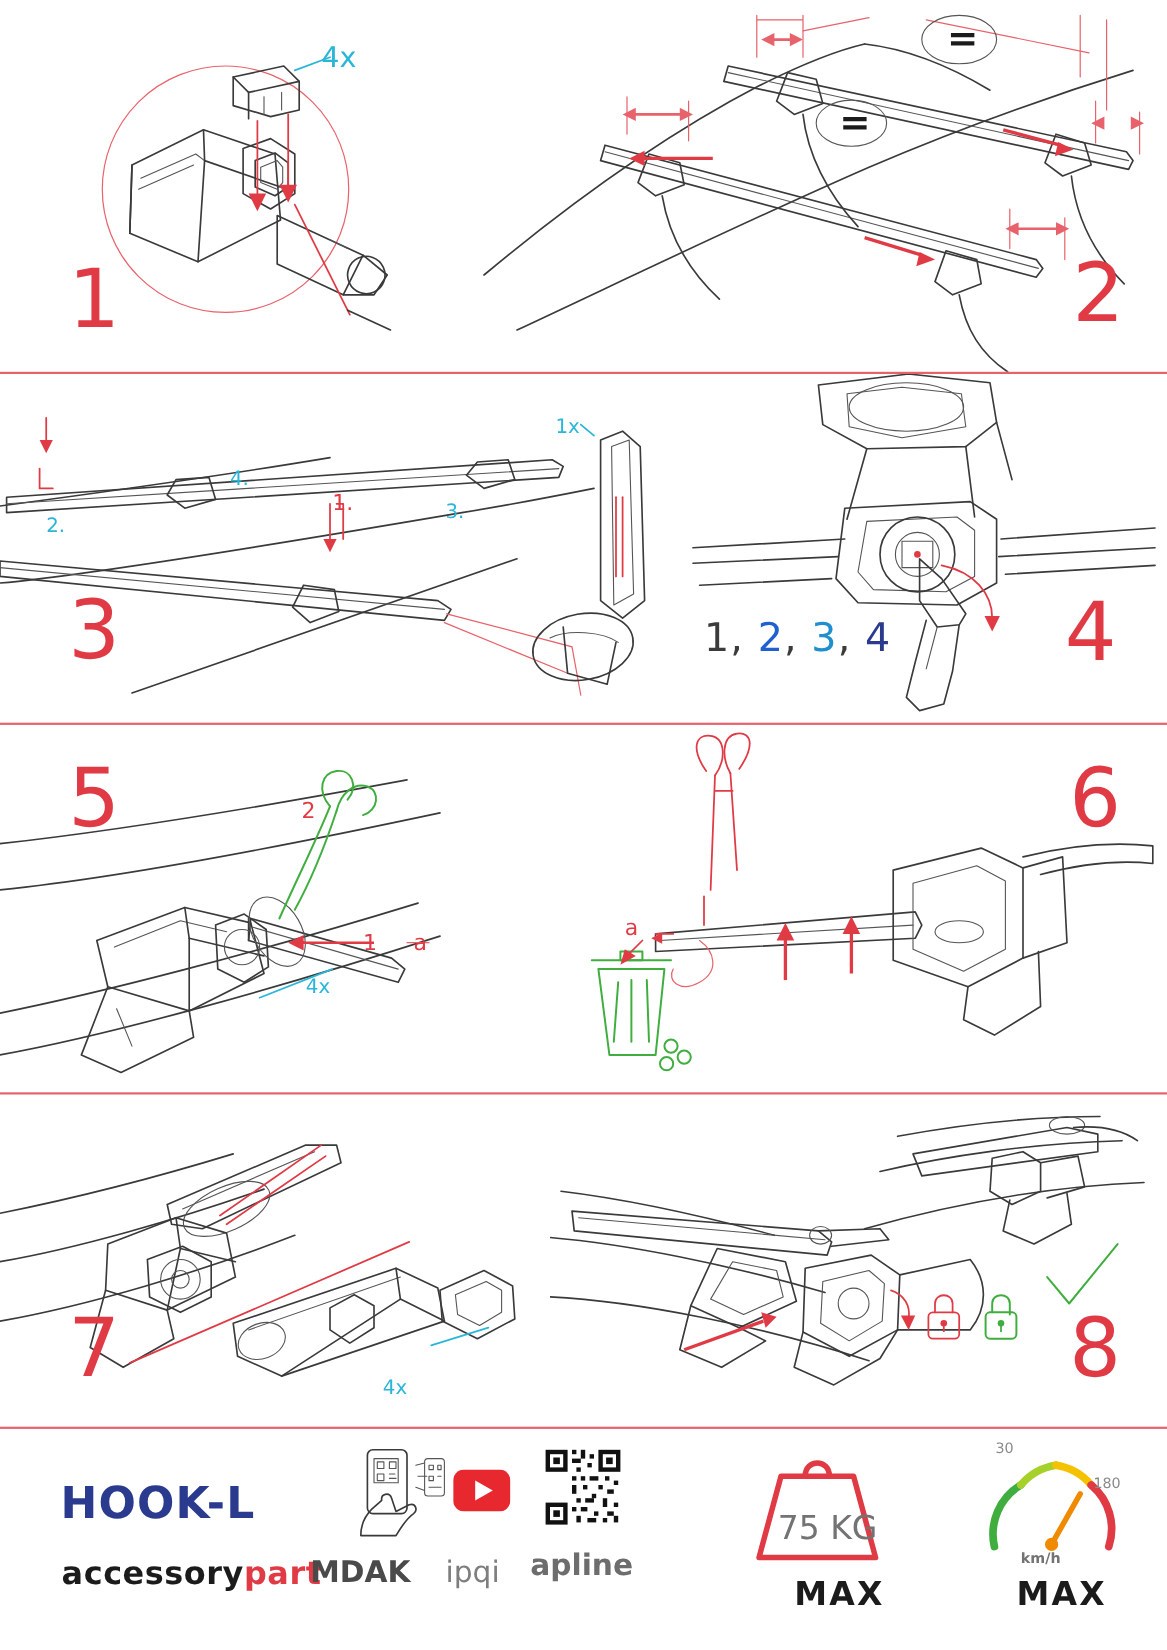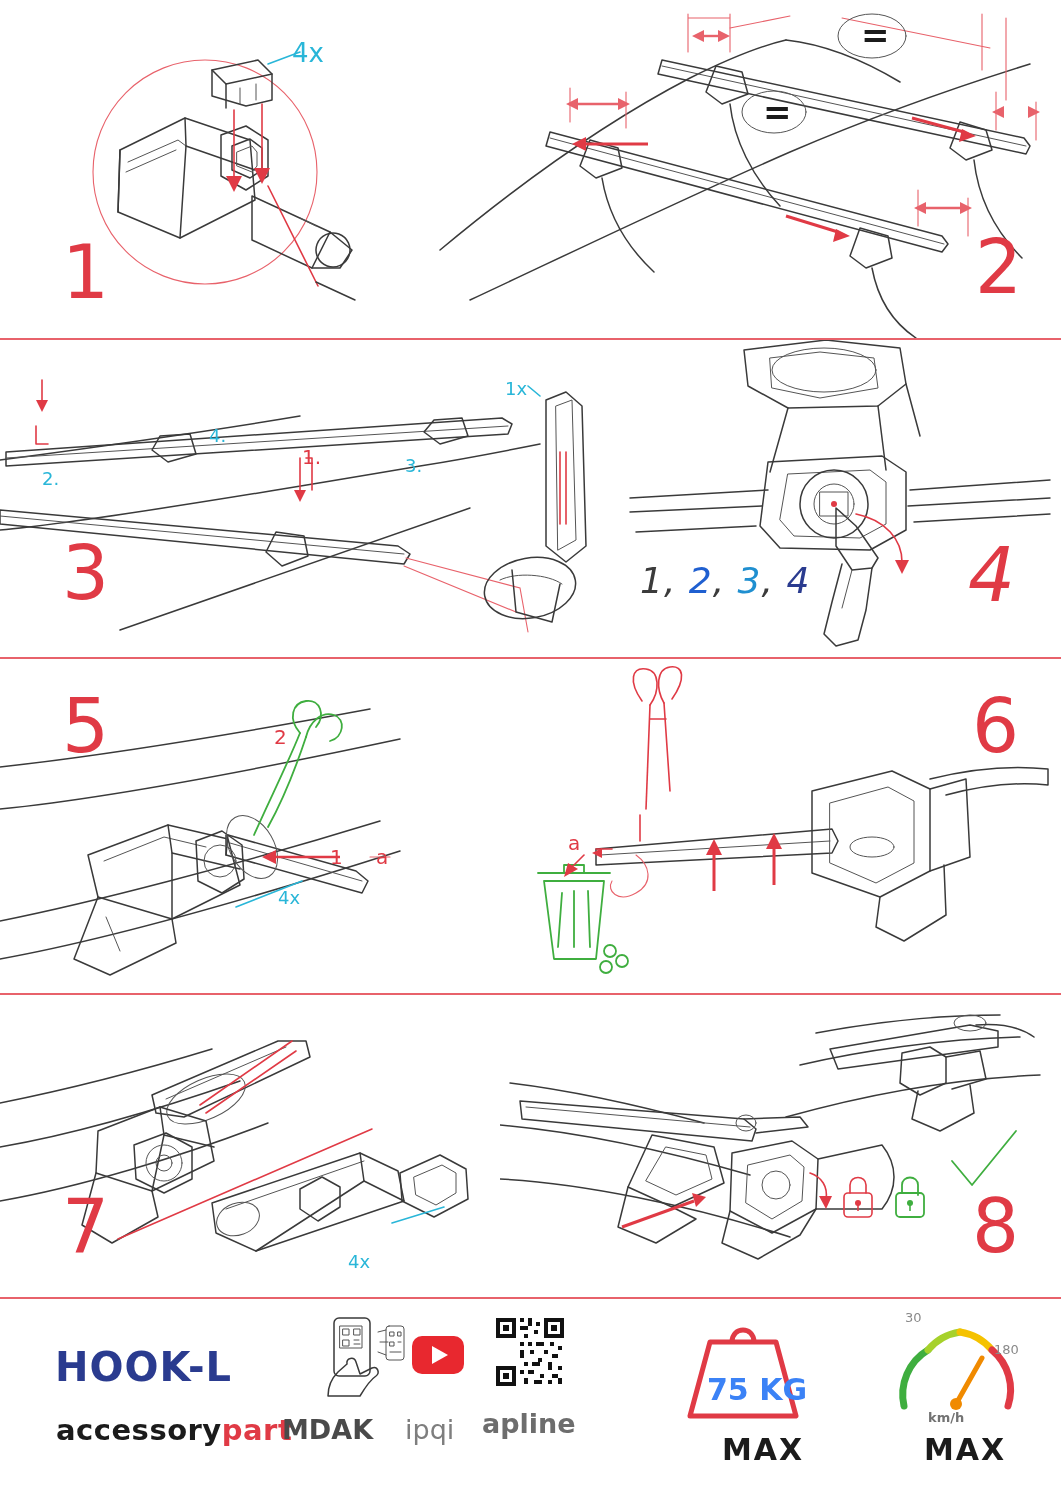--- a/index.html
+++ b/index.html
@@ -67,21 +67,21 @@
   .partner.light{font-weight:400;color:#7e7e7e;}
 
   .maxlabel{
     position:absolute;
     font-family:"DejaVu Sans",sans-serif;
     font-size:30px;font-weight:700;letter-spacing:2px;color:#1b1b1b;
   }
   .weight-txt{
     position:absolute;
     font-family:"DejaVu Sans",sans-serif;
-    font-size:30px;font-weight:700;color:#3b82f6;
+    font-size:30px;font-weight:400;color:#737373;
   }
   .kmh{
     position:absolute;font-family:"DejaVu Sans",sans-serif;
     font-size:13px;color:#737373;font-weight:bold;
   }
   .gauge-num{position:absolute;font-family:"DejaVu Sans",sans-serif;font-size:13px;color:#8a8a8a;}
 
   svg{display:block;}
   .ln{fill:none;stroke:#3a3a3a;stroke-width:1.5;stroke-linecap:round;stroke-linejoin:round;}
   .ln-thin{fill:none;stroke:#555;stroke-width:1;stroke-linecap:round;stroke-linejoin:round;}
@@ -236,21 +236,21 @@
       <path class="ln-c" d="M540 56 L528 46"></path>
     </svg>
     <div class="cyan" style="position:absolute;left:209px;top:85px;">4.</div>
     <div class="cyan" style="position:absolute;left:42px;top:128px;">2.</div>
     <div class="cyan" style="position:absolute;left:405px;top:115px;">3.</div>
     <div class="red-lbl" style="position:absolute;left:302px;top:105px;">1.</div>
     <div class="cyan" style="position:absolute;left:505px;top:38px;">1x</div>
     <div class="stepnum" style="left:62px;top:196px;">3</div>
   </div>
 
-  <div class="panel" style="left:620px;top:340px;width:441px;height:317px;font-style:italic;">
+  <div class="panel" style="left:620px;top:340px;width:441px;height:317px;">
     <svg width="441" height="317" viewBox="0 0 441 317">
 
       <path class="ln" d="M124 10 L206 0 L280 8 L286 44 L258 66 L168 68 L128 46 Z"></path>
       <path class="ln-thin" d="M150 18 L200 12 L254 18 L258 48 L200 58 L152 48 Z"></path>
       <ellipse cx="204" cy="30" rx="52" ry="22" class="ln-thin"></ellipse>
       <path class="ln" d="M168 68 L150 132"></path>
       <path class="ln" d="M258 66 L266 130"></path>
       <path class="ln" d="M286 44 L300 96"></path>
 
       <path class="ln" d="M148 122 L262 116 L286 132 L286 190 L250 210 L160 208 L140 186 Z"></path>

